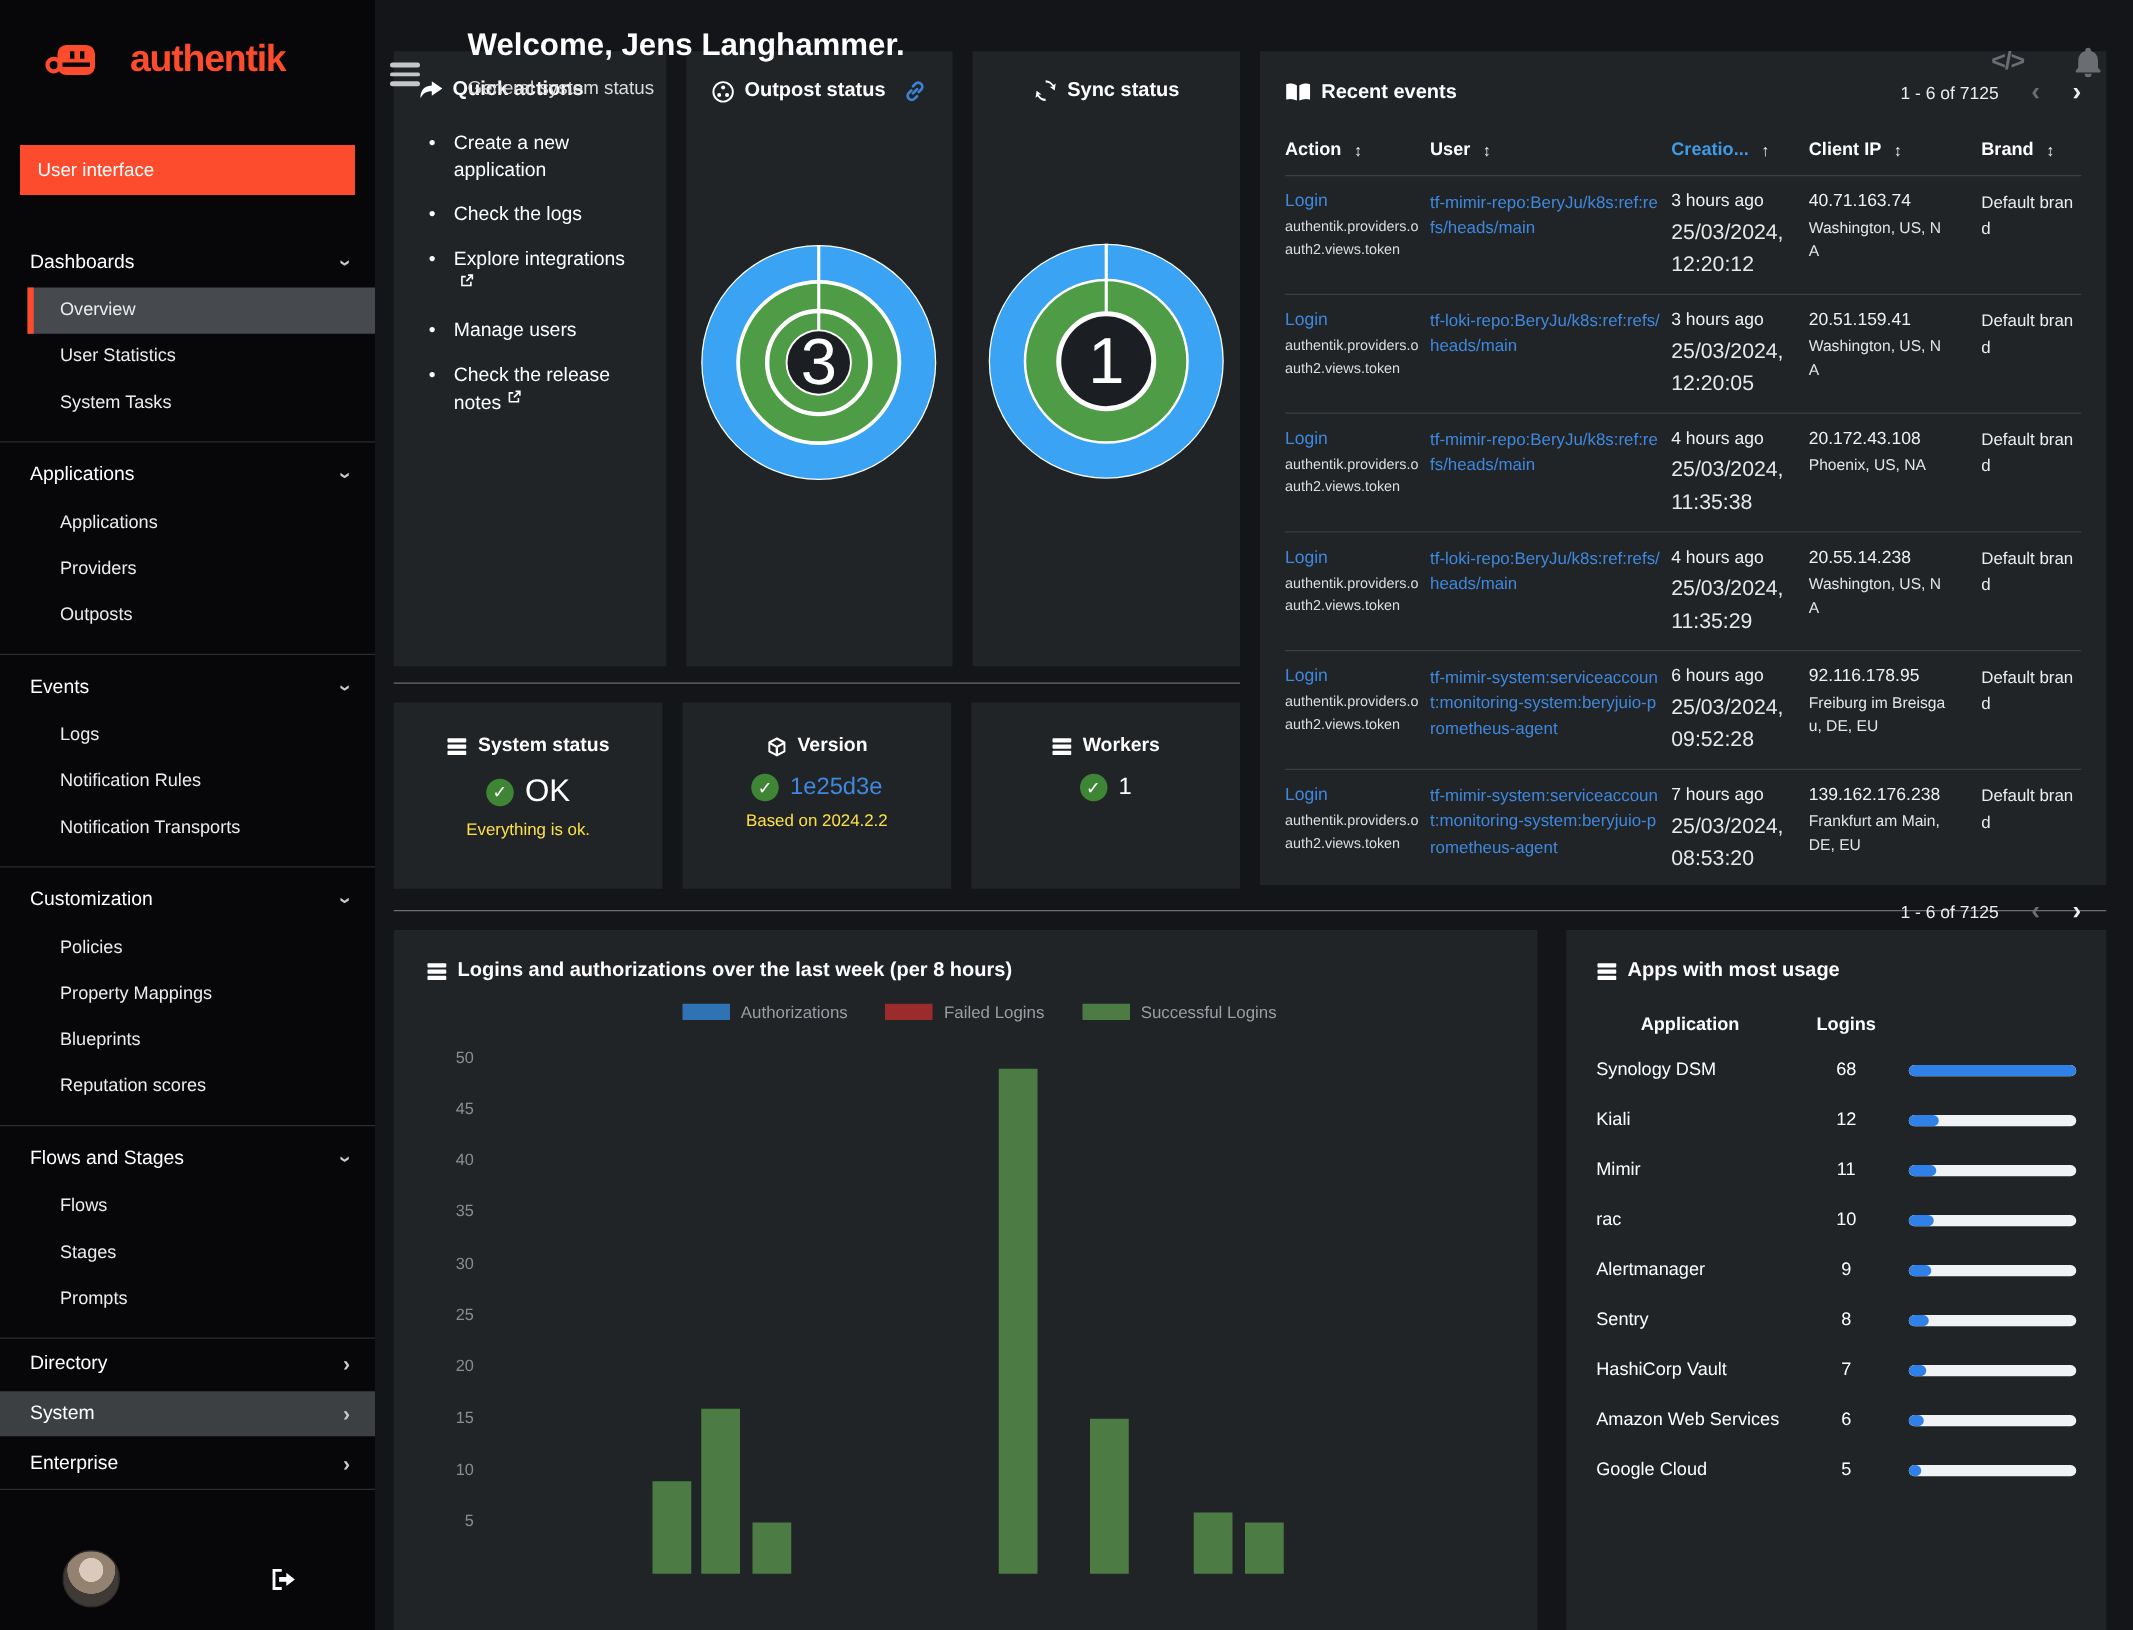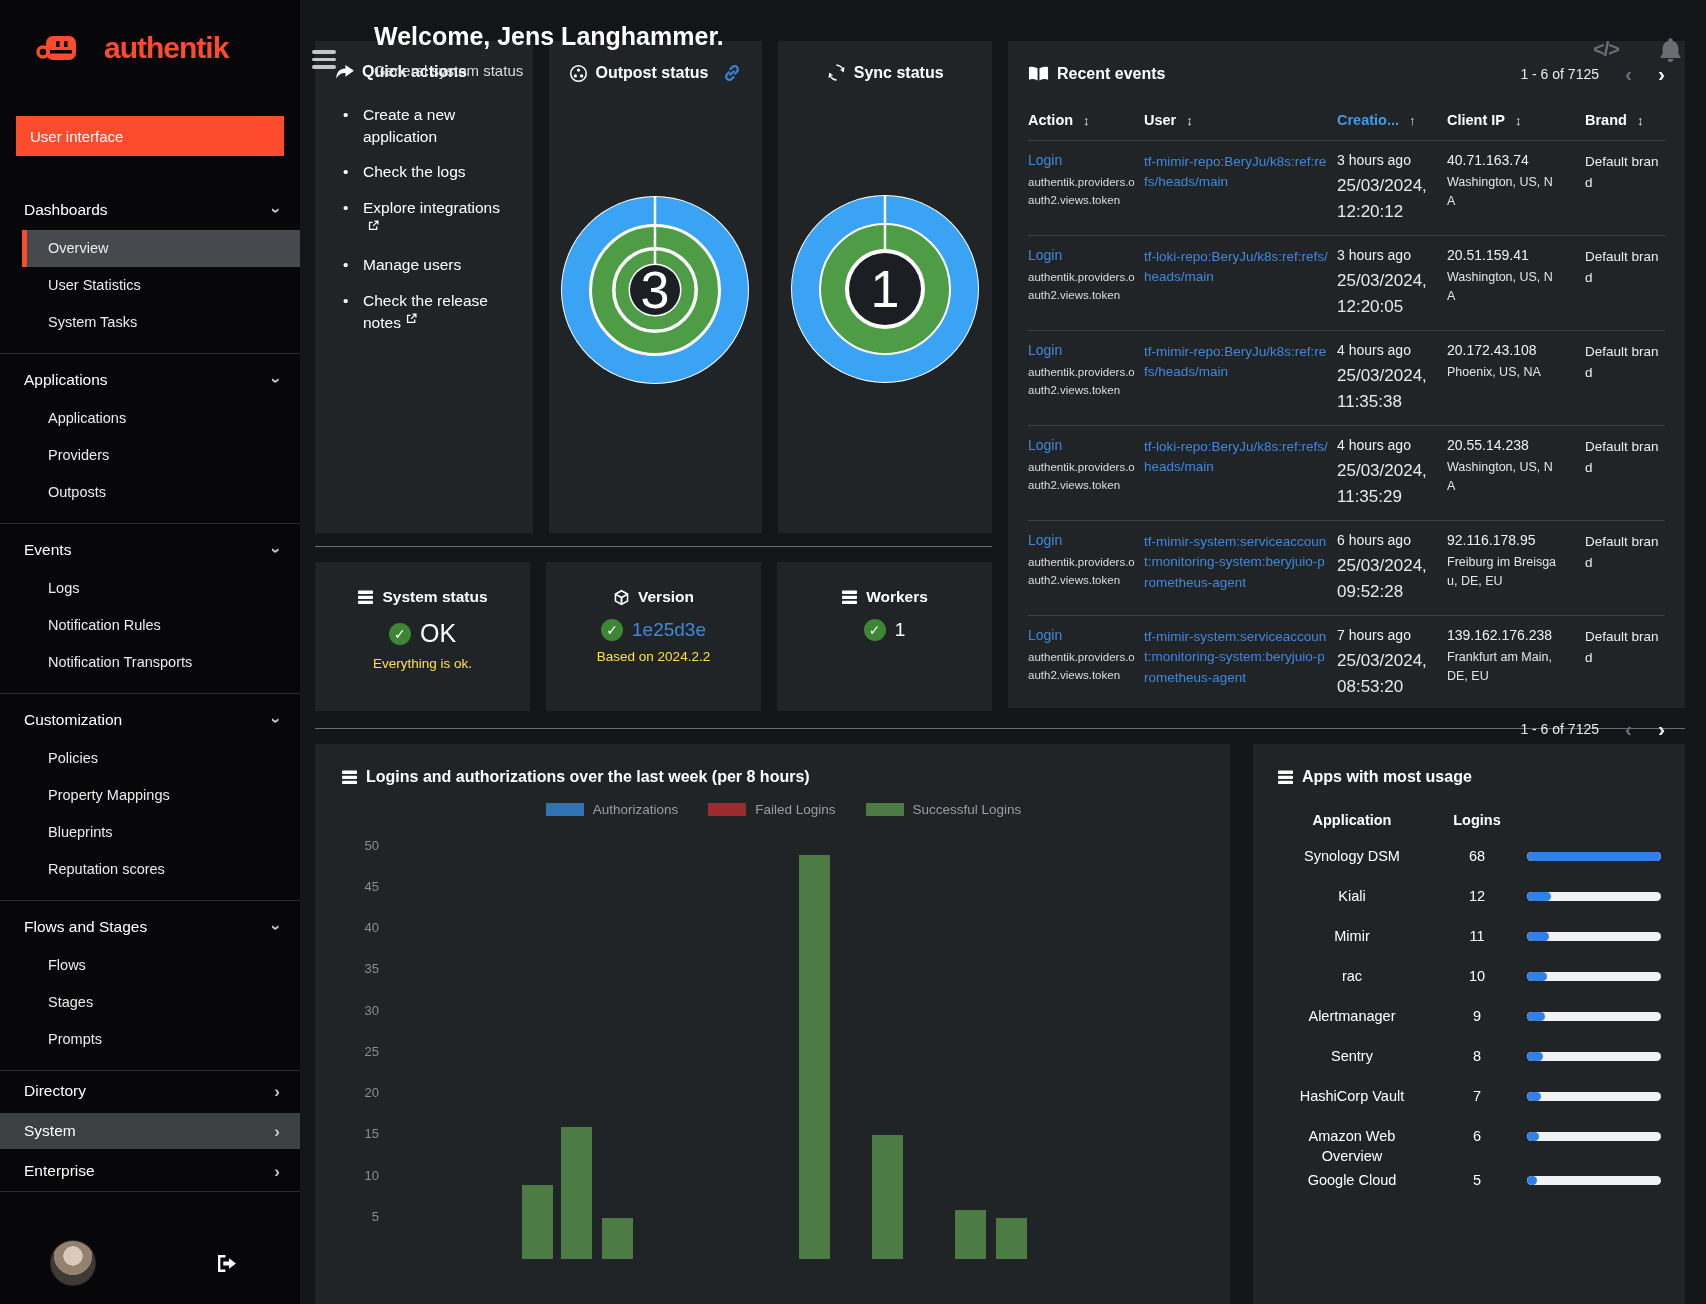--- a/index.html
+++ b/index.html
@@ -111,21 +111,21 @@
   .legend-swatch{width:38px;height:13px;display:inline-block;}
   .chart-plot{position:relative;height:426px;margin:16px 14px 0 46px;}
   .chart-ytick{position:absolute;left:-44px;width:36px;text-align:right;font-size:13px;color:#8a8d90;}
   .chart-bar{position:absolute;bottom:0;width:31px;}
 
   .apps-card{flex:1;height:560px;box-sizing:border-box;padding:24px;}
   .apps-table{margin-top:26px;}
   .apps-grid{display:grid;grid-template-columns:150px 80px 1fr;column-gap:10px;align-items:start;}
   .apps-header div{font-size:14.5px;font-weight:bold;text-align:center;padding-bottom:14px;}
   .app-row{min-height:40px;}
-  .app-name{font-size:14.5px;text-align:center;line-height:20px;padding-top:4px;}
+  .app-name{font-size:14.5px;line-height:20px;padding-top:4px;}
   .app-count{font-size:14.5px;text-align:center;line-height:20px;padding-top:4px;}
   .app-barwrap{padding-top:10px;}
   .app-bar{position:relative;height:9px;border-radius:5px;background:#f1f2f4;overflow:hidden;}
   .app-bar-fill{position:absolute;left:0;top:0;bottom:0;border-radius:5px;background:#2f81e8;}
 
   svg{display:block;}
 </style>
 </head>
 <body>
 
@@ -734,21 +734,21 @@
     <div class="app-name">HashiCorp Vault</div>
     <div class="app-count">7</div>
     <div class="app-barwrap">
       <div class="app-bar">
         <div class="app-bar-fill" style="width: 10.2941%;"></div>
       </div>
     </div>
   </div>
 
   <div class="apps-grid app-row">
-    <div class="app-name">Amazon Web Overview</div>
+    <div class="app-name">Amazon Web Services</div>
     <div class="app-count">6</div>
     <div class="app-barwrap">
       <div class="app-bar">
         <div class="app-bar-fill" style="width: 8.82353%;"></div>
       </div>
     </div>
   </div>
 
   <div class="apps-grid app-row">
     <div class="app-name">Google Cloud</div>

